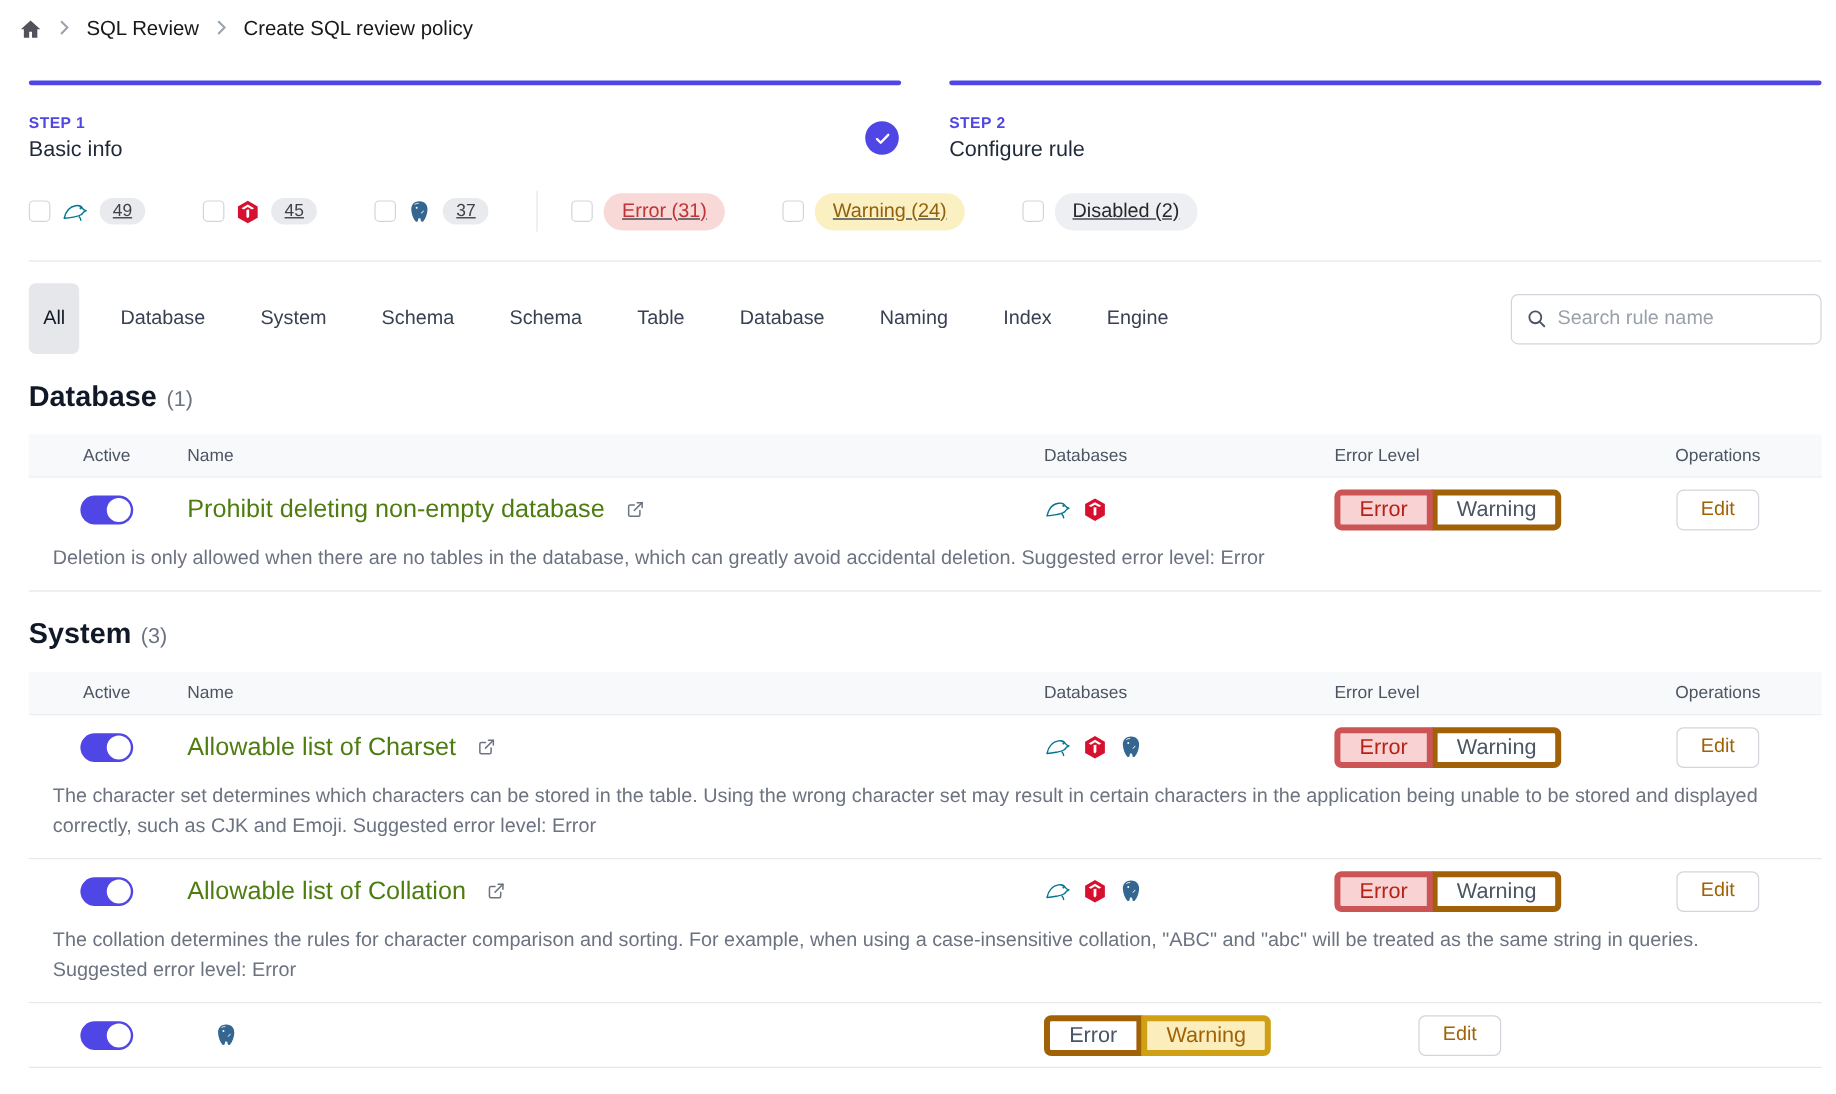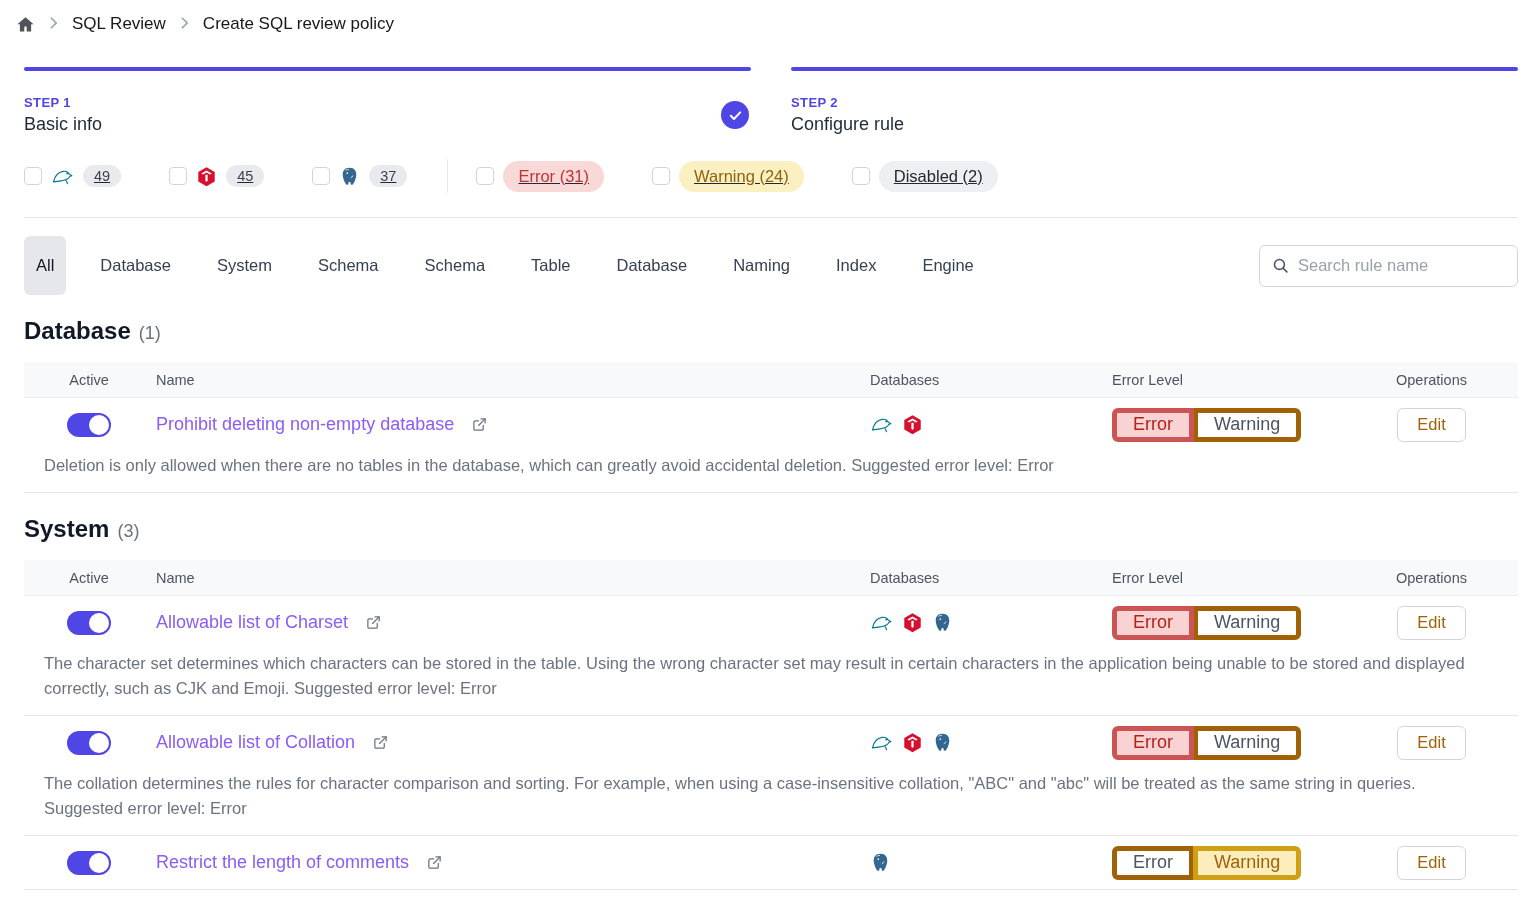--- a/index.html
+++ b/index.html
@@ -53,21 +53,21 @@
   .rule-table { margin-top: 17px; }
   .grid-row { display: grid; grid-template-columns: 130px 1fr 242px 257px 173px; align-items: center; }
   .table-head { background: #f8f9fa; height: 36px; font-size: 14.5px; color: #4b5563; border-bottom: 1px solid #eceef0; }
   .th-active { text-align: center; }
   .th-name { padding-left: 2px; }
   .th-databases, .th-level { padding-left: 24px; }
   .th-operations { text-align: center; }
   .rule-item { border-bottom: 1px solid #e5e7eb; }
   .rule-row { min-height: 53px; padding: 6px 0; }
   .cell-active { display: flex; justify-content: center; }
-  .cell-name { display: flex; align-items: center; gap: 18px; font-size: 18px; color: #8b5cf6; padding-left: 2px; cursor: pointer; }
+  .cell-name { display: flex; align-items: center; gap: 18px; font-size: 21px; color: #4d7c0f; padding-left: 2px; cursor: pointer; }
   .cell-dbs { display: flex; align-items: center; gap: 9px; padding-left: 24px; }
   .cell-level { padding-left: 24px; }
   .cell-ops { display: flex; justify-content: center; }
   .rule-desc { color: #6b7280; font-size: 16.5px; line-height: 25px; padding: 2px 20px 14px 20px; }
 
   
   .toggle { width: 44px; height: 24px; border-radius: 999px; background: #4f46e5; position: relative; cursor: pointer; }
   .toggle .knob { position: absolute; top: 2px; left: 22px; width: 20px; height: 20px; border-radius: 50%; background: #fff; }
 
   
@@ -392,28 +392,20 @@
     <div class="rule-desc">The collation determines the rules for character comparison and sorting. For example, when using a case-insensitive collation, "ABC" and "abc" will be treated as the same string in queries. Suggested error level: Error</div>
   </div>
 
   <div class="rule-item">
     <div class="grid-row rule-row">
       <div class="cell-active">
         <span class="toggle">
                     <span class="knob"></span>
                   </span>
       </div>
-      <div class="cell-name">
-        <span>Restrict the length of comments</span>
-        <svg width="15" height="15" viewBox="0 0 24 24" fill="none" stroke="#6b7280" stroke-width="2" stroke-linecap="round" stroke-linejoin="round">
-                    <path d="M18 13.5V19a2 2 0 0 1-2 2H5a2 2 0 0 1-2-2V8a2 2 0 0 1 2-2h5.5"></path>
-                    <path d="M14.5 3H21v6.5"></path>
-                    <path d="M10.5 13.5L21 3"></path>
-                  </svg>
-      </div>
       <div class="cell-dbs">
                   <span style="display: inline-flex;">
                     <svg width="21" height="21" viewBox="0 0 24 24">
                       <path d="M12 2C6.4 2 3.9 6 4.3 10.6c.3 4 1.8 8 4 10.4.8.9 2 .6 2.3-.5.2-.7.3-1.5.4-2.3.6.2 1.4.2 2 0 .1.8.2 1.6.4 2.3.3 1.1 1.5 1.4 2.3.5 2.2-2.4 3.7-6.4 4-10.4C20.1 6 17.6 2 12 2z" fill="#336791"></path>
                       <circle cx="9.4" cy="8.2" r=".95" fill="#fff"></circle>
                       <path d="M7.8 4.8c1-.7 2.1-.9 3.1-.8M13.9 13.2c.9-.3 1.6-1 1.9-1.9" stroke="#fff" stroke-width=".9" fill="none" stroke-linecap="round"></path>
                     </svg>
                   </span>
                 </div>
       <div class="cell-level">

